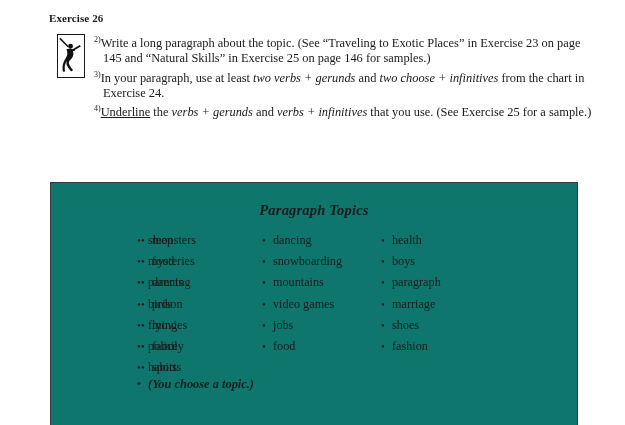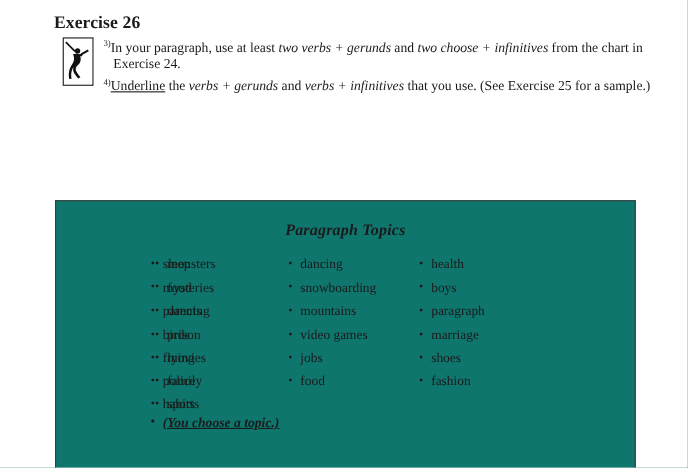--- a/index.html
+++ b/index.html
@@ -14,21 +14,21 @@
     font-family: "Liberation Serif", "DejaVu Serif", serif;
     color: #1a1a1a;
     overflow: hidden;
   }
 
   
   .exercise-heading {
     position: absolute;
     left: 49px;
     top: 12px;
-    font-size: 16px;
+    font-size: 11px;
     font-weight: bold;
     letter-spacing: 0.1px;
     white-space: nowrap;
   }
 
   
   .instruction-block {
     position: absolute;
     left: 57px;
     top: 32px;
@@ -130,21 +130,20 @@
 
   .topics-footer {
     position: absolute;
     left: 86px;
     top: 194px;
     font-size: 12.4px;
     font-weight: bold;
     font-style: italic;
     white-space: nowrap;
     padding-left: 11px;
-    text-decoration: underline;
   }
   .topics-footer::before {
     content: "\2022";
     position: absolute;
     left: 0;
     top: 0;
     font-size: 11px;
     font-style: normal;
   }
 </style>
@@ -168,20 +167,24 @@
                C4.8 36.6 4.7 34 5.2 31.5 C5.7 28.8 6.9 26.4 8.3 24.3
                C9.2 22.9 9.9 21.3 10 19.6 C10.1 17.8 9.6 16.2 9 14.8 Z" fill="#111"></path>
       <path d="M12.6 15.2 C14.6 14.4 16.6 14.2 18.4 14.9 L17.8 17
                C16.2 16.4 14.4 16.6 12.9 17.4 Z" fill="#111"></path>
     </svg>
   </div>
 
   <ul class="instruction-list">
 
 
+    <li class="instruction-item">
+      <span class="step-num">2)</span><span>Write a long paragraph about the topic. (See “Traveling to Exotic Places”</span>
+      <span>in Exercise 23 on page 145 and “Natural Skills” in Exercise 25 on page 146 for samples.)</span>
+    </li>
 
     <li class="instruction-item">
       <span class="step-num">3)</span><span>In your paragraph, use at least </span><span class="it">two verbs + gerunds</span><span> and </span><span class="it">two choose + infinitives</span>
       <span>from the chart in Exercise 24.</span>
     </li>
 
     <li class="instruction-item">
       <span class="step-num">4)</span><span class="ul-word">Underline</span><span> the </span><span class="it">verbs + gerunds</span><span> and </span><span class="it">verbs + infinitives</span><span> that you use.</span>
       <span>(See Exercise 25 for a sample.)</span>
     </li>

